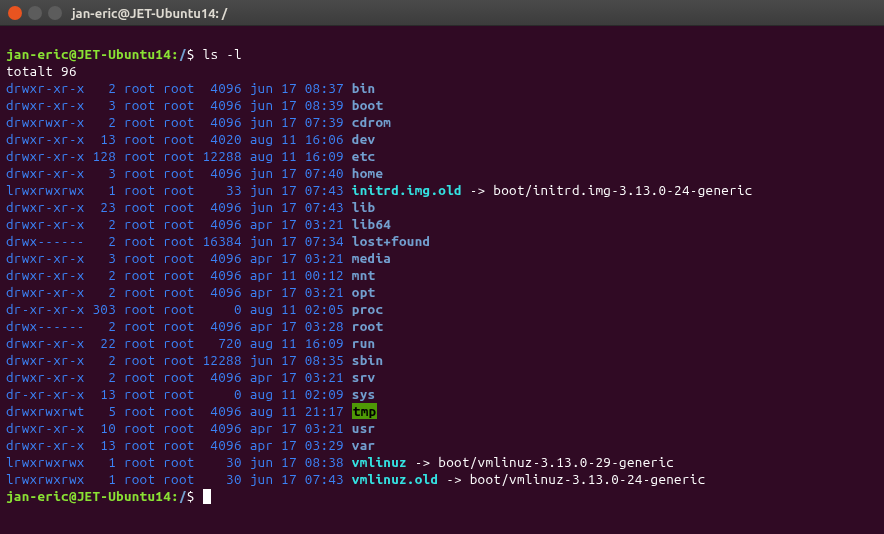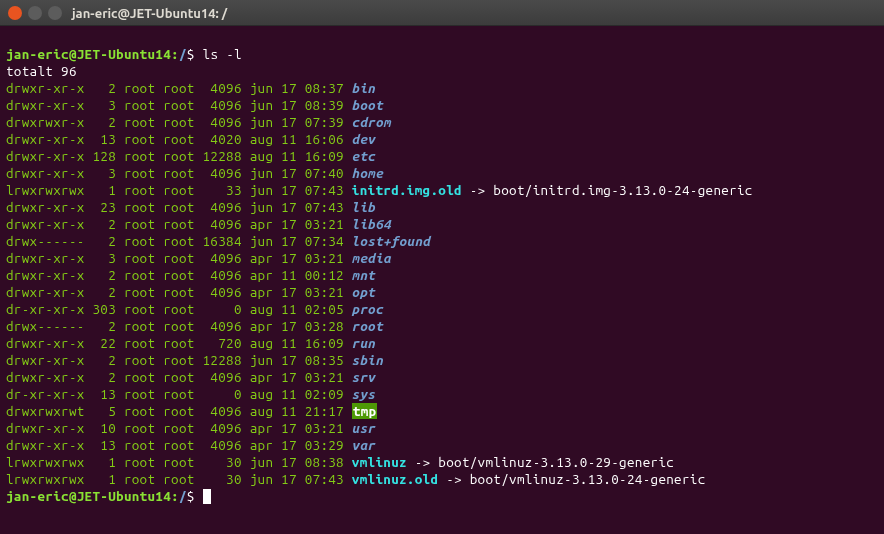--- a/index.html
+++ b/index.html
@@ -48,24 +48,24 @@
       line-height: 17px;
       font-size: 13.5px;
       letter-spacing: 0.3px;
       height: calc(100% - 26px);
     }
     .prompt-user { color: #8ae234; font-weight: bold; }
     .prompt-path { color: #729fcf; font-weight: bold; }
     .prompt-dollar { color: #ffffff; }
     .cmd { color: #ffffff; }
     .row { white-space: pre; font-family: inherit; }
-    .dir { color: #729fcf; font-weight: bold; font-style: italic; }
+    .dir { color: #729fcf; font-weight: bold; }
     .link { color: #34e2e2; font-weight: bold; }
-    .sticky { background: #4e9a06; color: #ffffff; font-weight: bold; padding: 0 1px; text-align: center; }
-    .plain { color: #84cc16; margin-top: 36px; }
+    .sticky { background: #4e9a06; color: #000000; font-weight: bold; padding: 0 1px; text-align: center; }
+    .plain { color: #3b82f6; margin-top: 36px; }
     .arrow { color: #ffffff; }
     .cursor {
       display: inline-block;
       width: 8px;
       height: 15px;
       background: #ffffff;
       vertical-align: text-bottom;
     }
   </style>
 </head>

